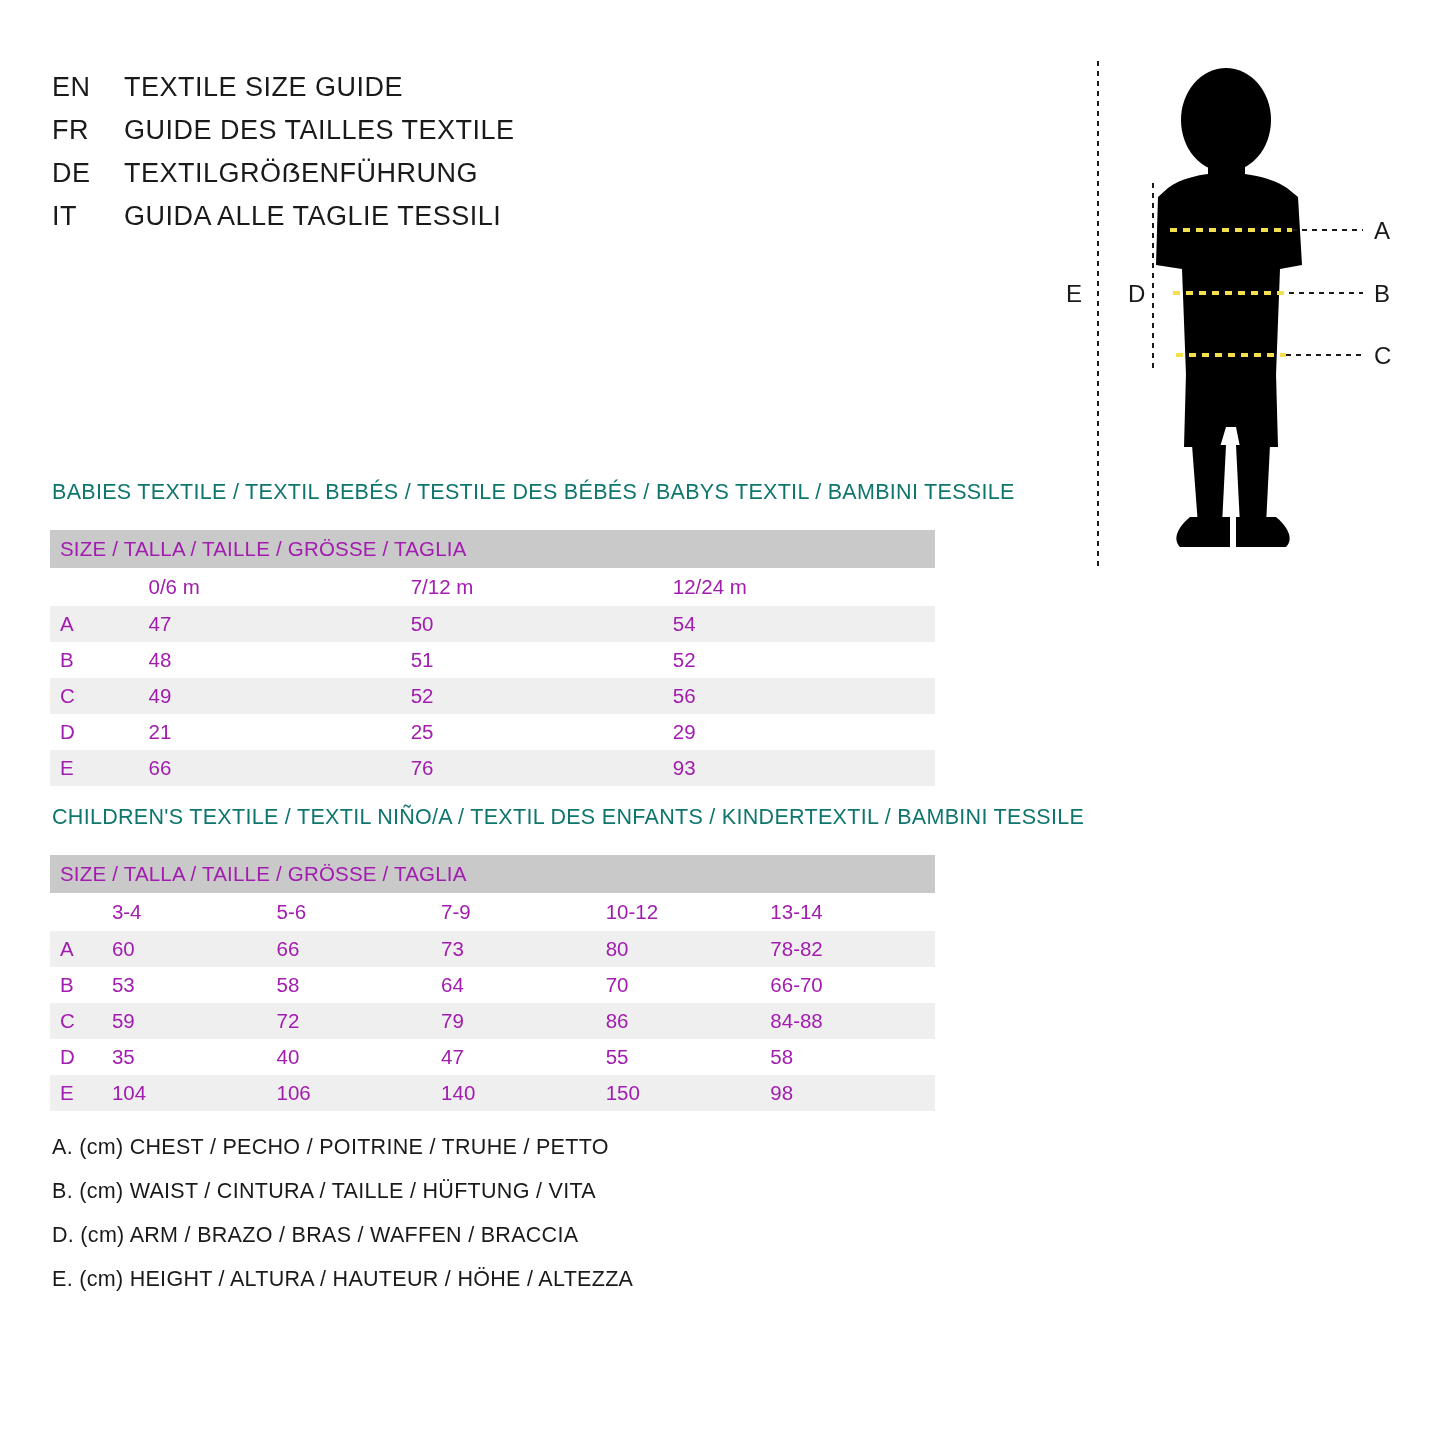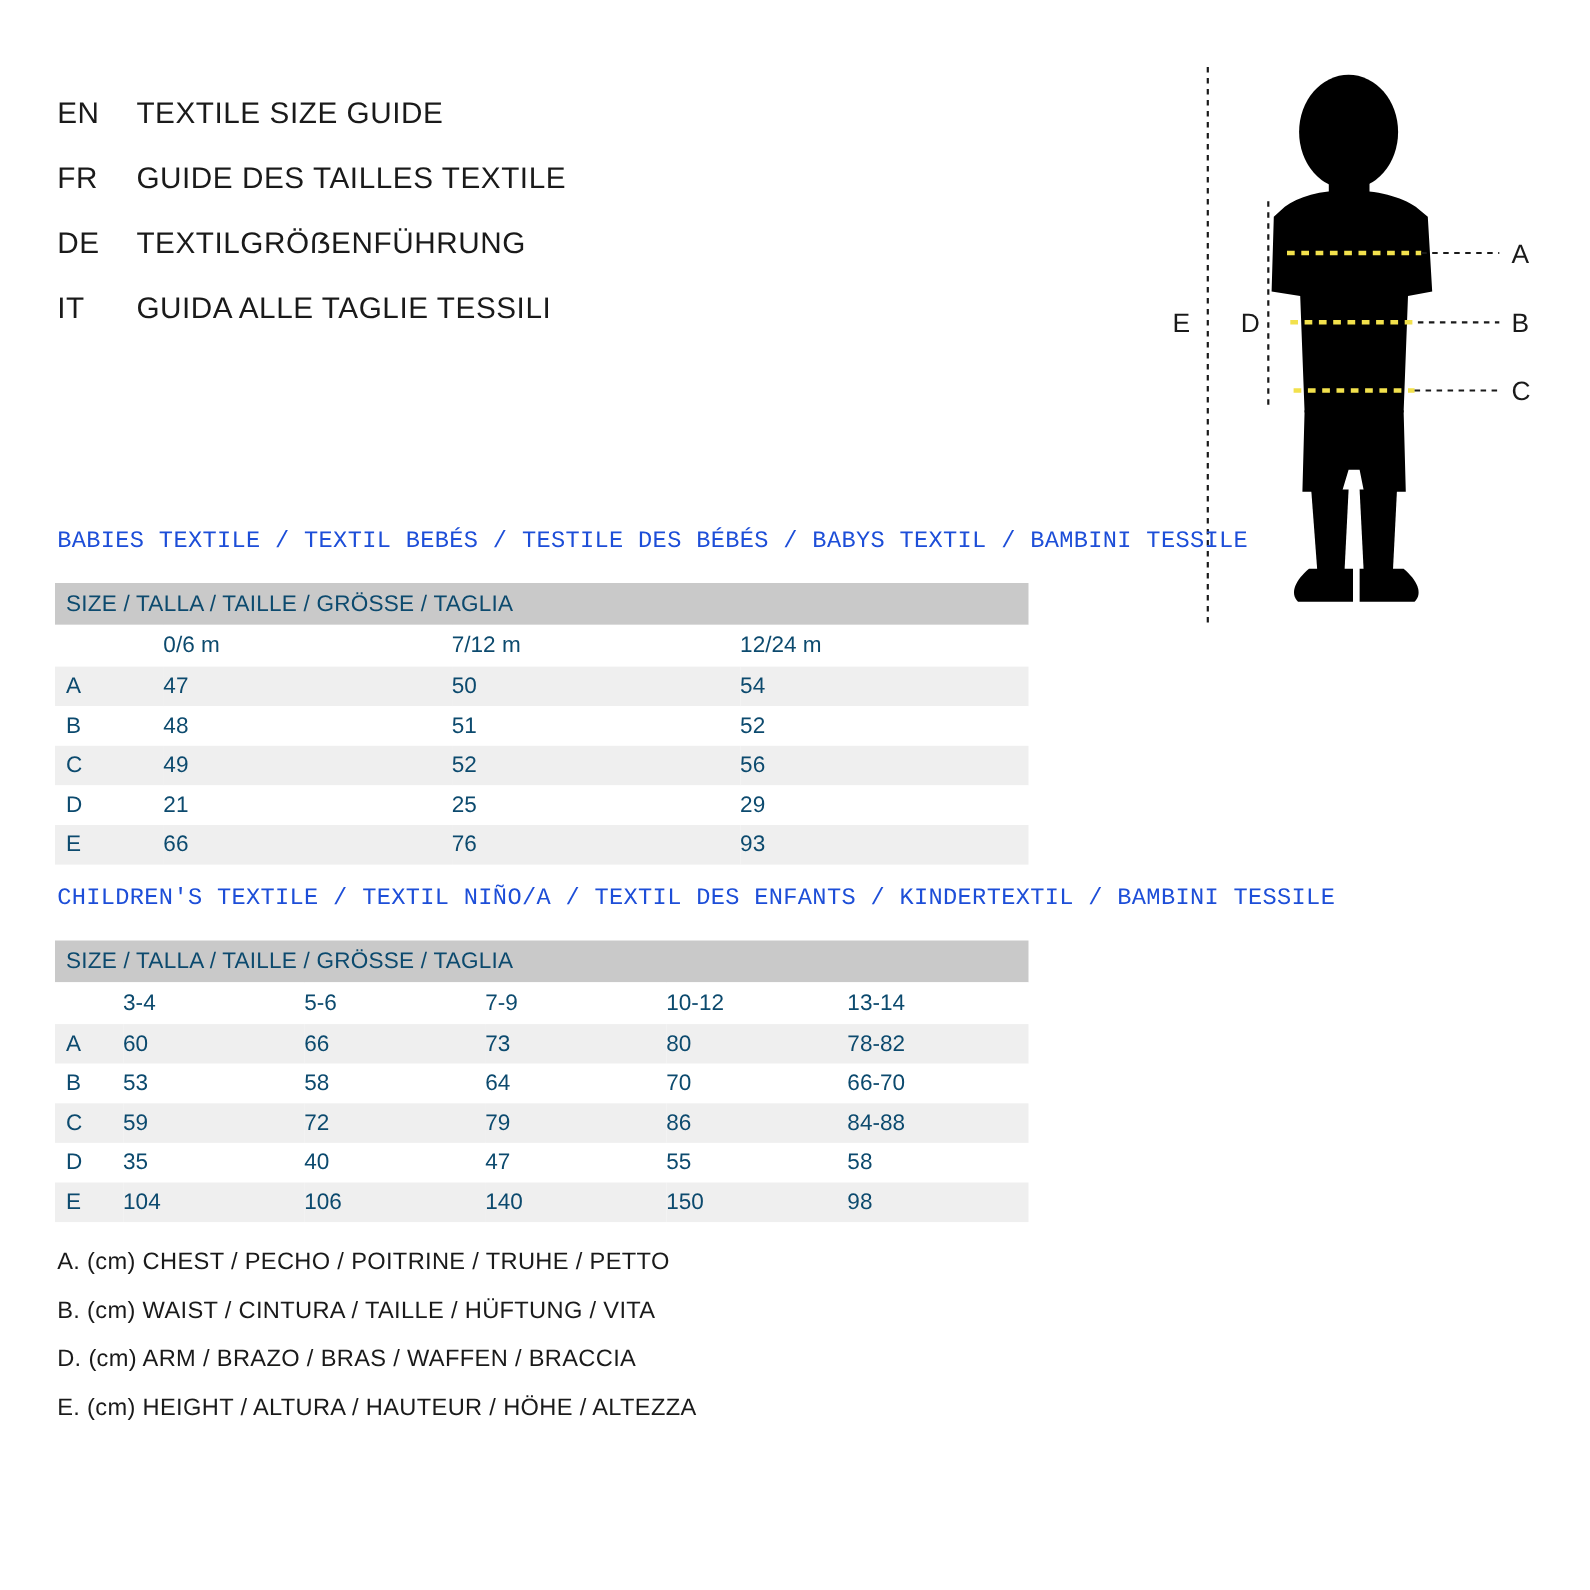--- a/index.html
+++ b/index.html
@@ -25,21 +25,20 @@
   .lang-block {
     position: absolute;
     left: 52px;
     top: 72px;
     width: 620px;
   }
   .lang-row {
     display: flex;
     align-items: baseline;
     height: 43px;
-    margin-top: 16px;
   }
   .lang-code {
     width: 72px;
     font-size: 27px;
     letter-spacing: 0.5px;
     color: #1a1a1a;
   }
   .lang-title {
     font-size: 27px;
     letter-spacing: 0.5px;
@@ -56,34 +55,33 @@
     height: 520px;
   }
   .figure svg { display: block; }
 
   
   .section-title {
     position: absolute;
     left: 52px;
     font-size: 21.5px;
     letter-spacing: 0.3px;
-    color: #1d4ed8;
+    color: #0f766e;
     white-space: nowrap;
-    font-family: Liberation Mono, monospace;
   }
   #babies-title { top: 480px; }
   #children-title { top: 805px; }
 
   
   .size-table {
     position: absolute;
     left: 50px;
     border-collapse: collapse;
     font-size: 20.5px;
-    color: #0c4a6e;
+    color: #a21caf;
   }
   #babies-table { top: 530px; width: 885px; }
   #children-table { top: 855px; width: 885px; }
 
   .size-table .band-head td {
     background: #c9c9c9;
     font-size: 20.5px;
     padding: 7px 0 7px 10px;
     letter-spacing: 0.2px;
     height: 22px;

